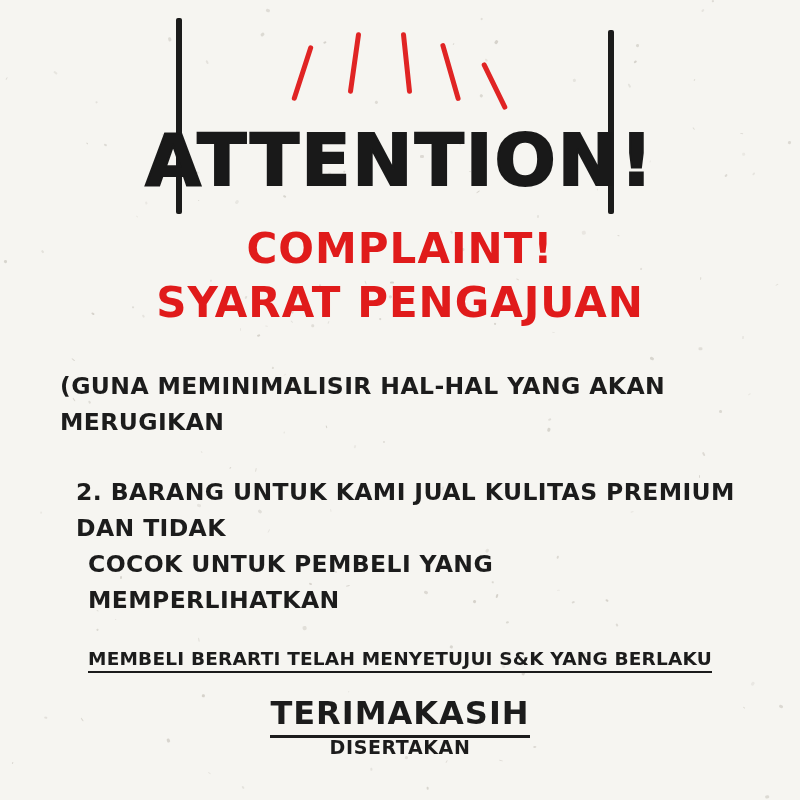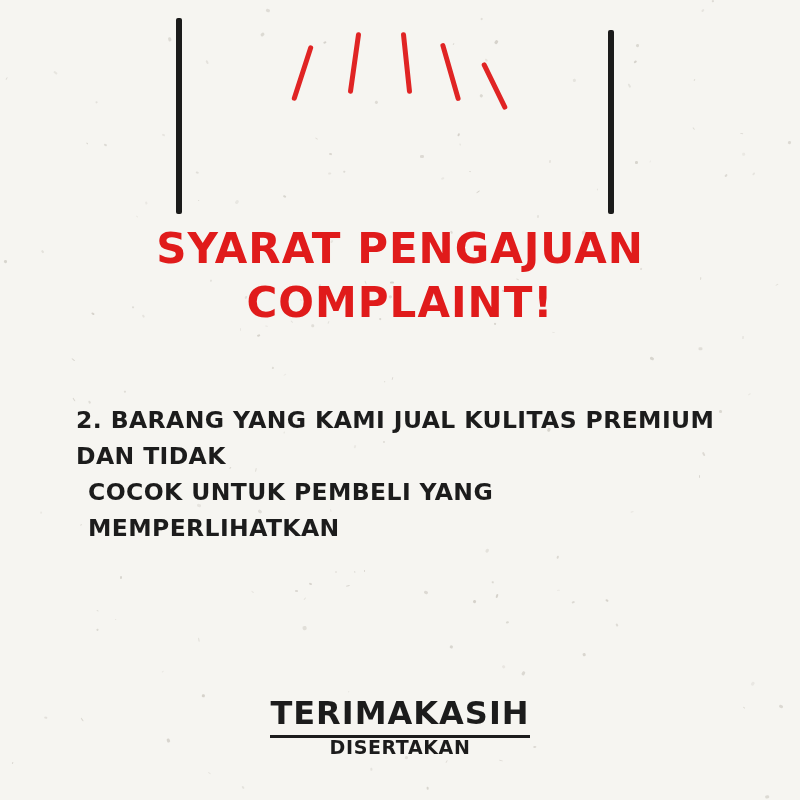--- a/index.html
+++ b/index.html
@@ -321,39 +321,44 @@
     <i style="left:300px; top:26px;  width:5px; height:58px; transform:rotate(18deg);"></i>
     <i style="left:352px; top:14px;  width:5px; height:62px; transform:rotate(8deg);"></i>
     <i style="left:404px; top:14px;  width:5px; height:62px; transform:rotate(-6deg);"></i>
     <i style="left:448px; top:24px;  width:5px; height:60px; transform:rotate(-16deg);"></i>
     <i style="left:492px; top:42px;  width:5px; height:52px; transform:rotate(-26deg);"></i>
   </div>
 
   <div class="bracket left"></div>
   <div class="bracket right"></div>
 
+  <div class="attention">ATTENTION!</div>
 
   <div class="subtitle">
+    <div>COMPLAINT!</div>
     <div>SYARAT PENGAJUAN</div>
-    <div>COMPLAINT!</div>
   </div>
 
   <div class="body-block">
 
 
 
+    <div class="para">(GUNA MEMINIMALISIR HAL-HAL YANG AKAN MERUGIKAN</div>
 
     <div class="gap"></div>
 
     <div class="para indent-2">
       <span>2.</span>
-      <span>BARANG YANG KAMI JUAL KULITAS PREMIUM DAN TIDAK</span>
+      <span>BARANG UNTUK KAMI JUAL KULITAS PREMIUM DAN TIDAK</span>
     </div>
     <div class="para indent-1">COCOK UNTUK PEMBELI YANG MEMPERLIHATKAN</div>
 
   </div>
 
+  <div class="footer agree">
+    <span>MEMBELI BERARTI TELAH MENYETUJUI S&amp;K YANG BERLAKU</span>
+  </div>
   <div class="footer thanks">
     <span>TERIMAKASIH</span>
   </div>
   <div class="footer brand">DISERTAKAN</div>
 
 </div>
 
 </body></html>

